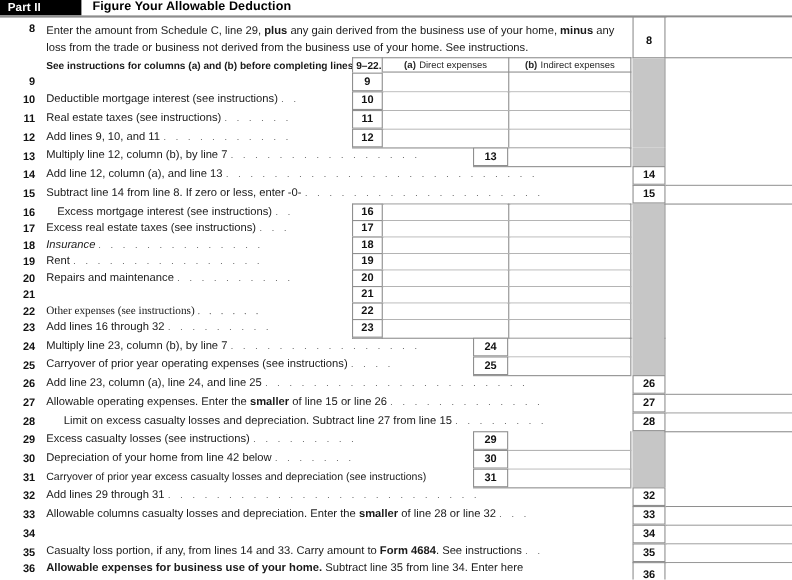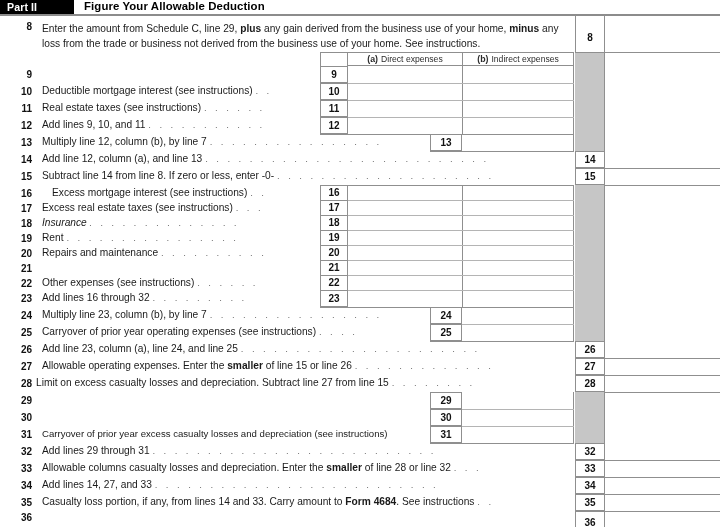--- a/index.html
+++ b/index.html
@@ -59,20 +59,21 @@
   </div>
 
   <div class="num" style="left:8px;top:22px;width:24px;">8</div>
   <div class="txt wrap" style="left:42px;top:21px;width:528px;line-height:15px;"><span>Enter the amount from Schedule C, line 29, </span><b>plus</b><span> any gain derived from the business use of your home,</span> <b>minus</b><span> any loss from the trade or business not derived from the business use of your home. See instructions.</span></div>
   <div class="vr" style="left:575px;top:15px;height:38px;"></div>
   <div class="vr" style="left:604px;top:15px;height:38px;"></div>
   <div class="num" style="left:577px;top:33px;width:26px;text-align:center;">8</div>
   <div class="field" style="left:606px;top:16px;width:114px;height:36px;"></div>
   <div class="hr" style="left:575px;top:52px;width:145px;"></div>
 
+  <div class="txt" style="left:42px;top:56px;font-weight:bold;font-size:9.2px;">See instructions for columns (a) and (b) before completing lines 9–22.</div>
   <div class="colhdr" style="left:348px;top:53px;width:114px;height:12px;">
       <b>(a)</b>
       <span>Direct expenses</span>
     </div>
   <div class="colhdr" style="left:463px;top:53px;width:110px;height:12px;">
       <b>(b)</b>
       <span>Indirect expenses</span>
     </div>
 
   <div class="hr" style="left:320px;top:52px;width:254px;"></div>
@@ -176,21 +177,21 @@
   <div class="field" style="left:464px;top:246px;width:108px;height:14px;"></div>
   <div class="hr thin" style="left:320px;top:260px;width:254px;"></div>
 
   <div class="num" style="left:8px;top:264px;width:24px;">21</div>
   <div class="lnbox" style="left:320px;top:260px;width:28px;height:16px;">21</div>
   <div class="field" style="left:349px;top:261px;width:112px;height:14px;"></div>
   <div class="field" style="left:464px;top:261px;width:108px;height:14px;"></div>
   <div class="hr thin" style="left:320px;top:275px;width:254px;"></div>
 
   <div class="num" style="left:8px;top:279px;width:24px;">22</div>
-  <div class="txt" style="left:42px;top:278px;"><span>Other expenses (see instructions)</span> <span class="lead">. . . . . .</span></div>
+  <div class="txt" style="left:42px;top:278px;font-family:Liberation Serif, serif;"><span>Other expenses (see instructions)</span> <span class="lead">. . . . . .</span></div>
   <div class="lnbox" style="left:320px;top:275px;width:28px;height:16px;">22</div>
   <div class="field" style="left:349px;top:276px;width:112px;height:14px;"></div>
   <div class="field" style="left:464px;top:276px;width:108px;height:14px;"></div>
   <div class="hr thin" style="left:320px;top:290px;width:254px;"></div>
 
   <div class="num" style="left:8px;top:294px;width:24px;">23</div>
   <div class="txt" style="left:42px;top:293px;"><span>Add lines 16 through 32</span> <span class="lead">. . . . . . . . .</span></div>
   <div class="lnbox" style="left:320px;top:290px;width:28px;height:17px;">23</div>
   <div class="field" style="left:349px;top:291px;width:112px;height:15px;"></div>
   <div class="field" style="left:464px;top:291px;width:108px;height:15px;"></div>
@@ -217,35 +218,37 @@
   <div class="field" style="left:606px;top:342px;width:114px;height:15px;"></div>
   <div class="hr" style="left:575px;top:358px;width:145px;"></div>
 
   <div class="num" style="left:8px;top:362px;width:24px;">27</div>
   <div class="txt" style="left:42px;top:361px;"><span>Allowable operating expenses. Enter the </span><b>smaller</b><span> of line 15 or line 26</span> <span class="lead">. . . . . . . . . . . . .</span></div>
   <div class="lnbox" style="left:575px;top:358px;width:30px;height:17px;">27</div>
   <div class="field" style="left:606px;top:359px;width:114px;height:15px;"></div>
   <div class="hr" style="left:575px;top:375px;width:145px;"></div>
 
   <div class="num" style="left:8px;top:379px;width:24px;">28</div>
-  <div class="txt" style="left:36px;top:378px;"><span>Limit on excess casualty losses and depreciation. Subtract line 27 from line 15</span> <span class="lead">. . . . . . . .</span></div>
+  <div class="txt" style="left:58px;top:378px;"><span>Limit on excess casualty losses and depreciation. Subtract line 27 from line 15</span> <span class="lead">. . . . . . . .</span></div>
   <div class="lnbox" style="left:575px;top:375px;width:30px;height:17px;">28</div>
   <div class="field" style="left:606px;top:376px;width:114px;height:15px;"></div>
   <div class="hr" style="left:575px;top:392px;width:145px;"></div>
 
   <div class="vr" style="left:573px;top:392px;height:51px;"></div>
   <div class="gray" style="left:575px;top:392px;width:29px;height:51px;"></div>
   <div class="vr" style="left:604px;top:392px;height:51px;"></div>
 
   <div class="num" style="left:8px;top:396px;width:24px;">29</div>
+  <div class="txt" style="left:42px;top:395px;"><span>Excess casualty losses (see instructions)</span> <span class="lead">. . . . . . . . .</span></div>
   <div class="lnbox" style="left:430px;top:392px;width:32px;height:17px;">29</div>
   <div class="field" style="left:463px;top:393px;width:109px;height:15px;"></div>
   <div class="hr thin" style="left:430px;top:409px;width:144px;"></div>
 
   <div class="num" style="left:8px;top:413px;width:24px;">30</div>
+  <div class="txt" style="left:42px;top:412px;"><span>Depreciation of your home from line 42 below</span> <span class="lead">. . . . . . .</span></div>
   <div class="lnbox" style="left:430px;top:409px;width:32px;height:17px;">30</div>
   <div class="field" style="left:463px;top:410px;width:109px;height:15px;"></div>
   <div class="hr thin" style="left:430px;top:426px;width:144px;"></div>
 
   <div class="num" style="left:8px;top:430px;width:24px;">31</div>
   <div class="txt" style="left:42px;top:429px;font-size:9.6px;"><span>Carryover of prior year excess casualty losses and depreciation (see instructions)</span></div>
   <div class="lnbox" style="left:430px;top:426px;width:32px;height:17px;">31</div>
   <div class="field" style="left:463px;top:427px;width:109px;height:15px;"></div>
   <div class="hr" style="left:430px;top:443px;width:144px;"></div>
 
@@ -255,31 +258,31 @@
   <div class="field" style="left:606px;top:444px;width:114px;height:15px;"></div>
   <div class="hr" style="left:575px;top:460px;width:145px;"></div>
 
   <div class="num" style="left:8px;top:464px;width:24px;">33</div>
   <div class="txt" style="left:42px;top:463px;"><span>Allowable columns casualty losses and depreciation. Enter the </span><b>smaller</b><span> of line 28 or line 32</span> <span class="lead">. . .</span></div>
   <div class="lnbox" style="left:575px;top:460px;width:30px;height:17px;">33</div>
   <div class="field" style="left:606px;top:461px;width:114px;height:15px;"></div>
   <div class="hr" style="left:575px;top:477px;width:145px;"></div>
 
   <div class="num" style="left:8px;top:481px;width:24px;">34</div>
-  <div class="txt" style="left:42px;top:480px;"><span>Add lines 14, 27, and 33</span> <span class="lead">. . . . . . . . . . . . . . . . . . . . . . . . . .</span></div>
   <div class="lnbox" style="left:575px;top:477px;width:30px;height:17px;">34</div>
   <div class="field" style="left:606px;top:478px;width:114px;height:15px;"></div>
   <div class="hr" style="left:575px;top:494px;width:145px;"></div>
 
   <div class="num" style="left:8px;top:498px;width:24px;">35</div>
   <div class="txt" style="left:42px;top:497px;"><span>Casualty loss portion, if any, from lines 14 and 33. Carry amount to </span><b>Form 4684</b><span>. See instructions</span> <span class="lead">. .</span></div>
   <div class="lnbox" style="left:575px;top:494px;width:30px;height:17px;">35</div>
   <div class="field" style="left:606px;top:495px;width:114px;height:15px;"></div>
   <div class="hr" style="left:575px;top:511px;width:145px;"></div>
 
   <div class="num" style="left:8px;top:513px;width:24px;">36</div>
+  <div class="txt" style="left:42px;top:512px;"><b>Allowable expenses for business use of your home.</b><span> Subtract line 35 from line 34. Enter here</span></div>
 
   <div class="vr" style="left:575px;top:511px;height:16px;"></div>
   <div class="vr" style="left:604px;top:511px;height:16px;"></div>
   <div class="num" style="left:577px;top:518px;width:26px;text-align:center;">36</div>
   <div class="field" style="left:606px;top:512px;width:114px;height:15px;"></div>
 
 </div>
 
 </body></html>

